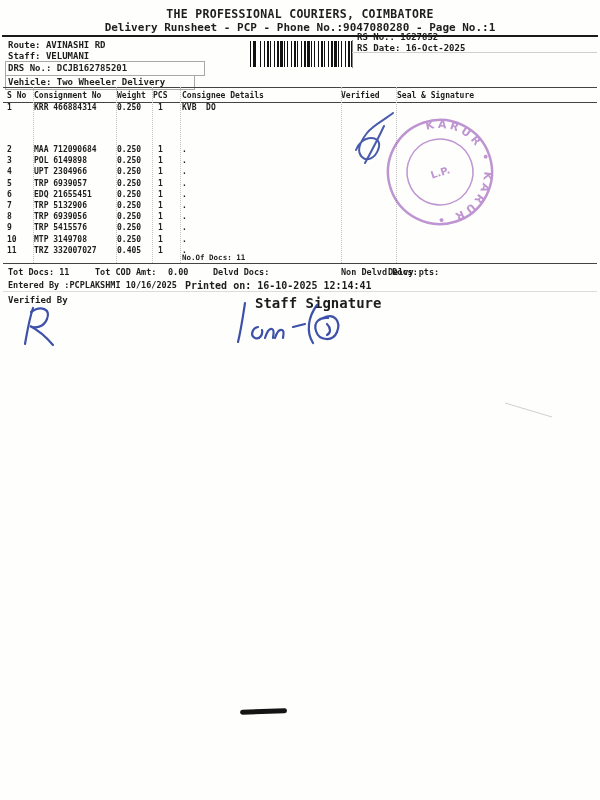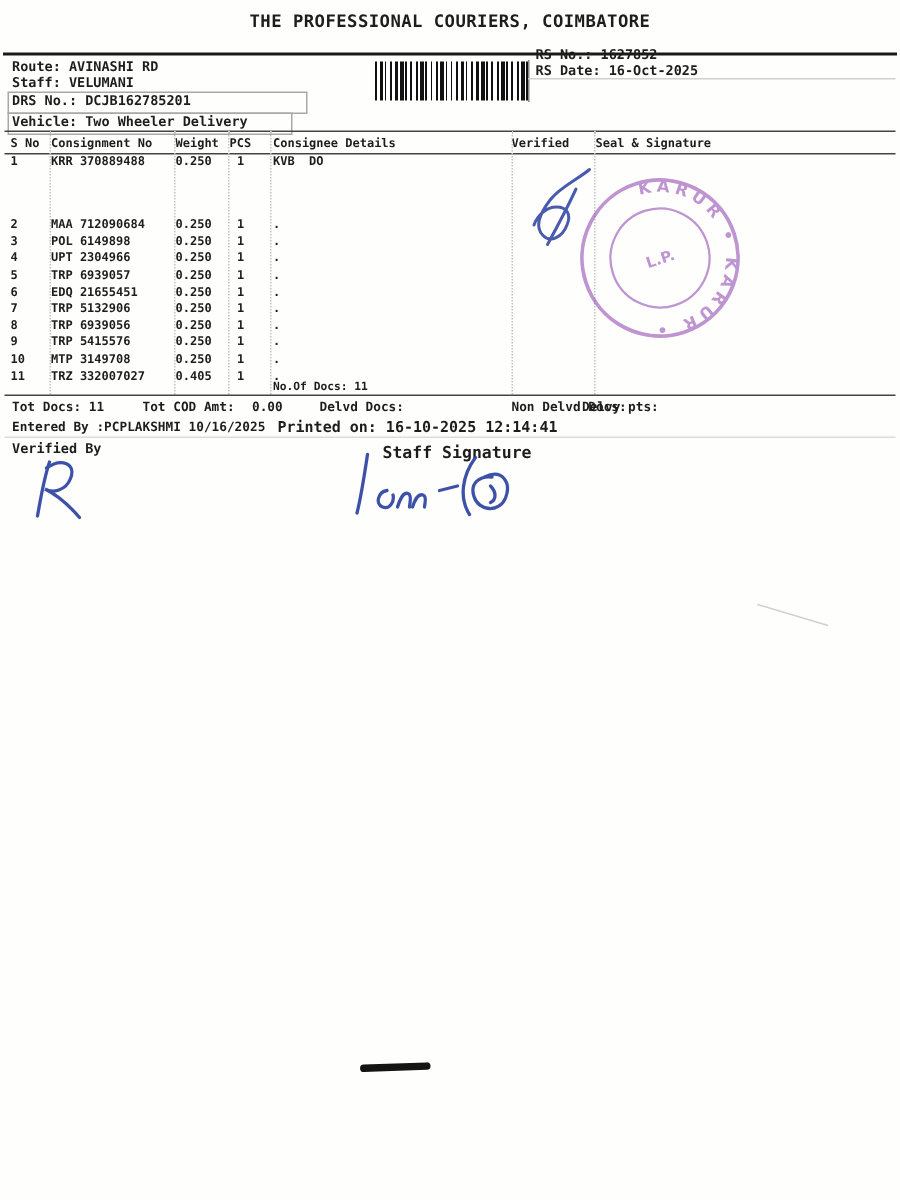--- a/index.html
+++ b/index.html
@@ -42,29 +42,30 @@
   .row span{position:absolute;top:0;white-space:pre;}
   .c-sno{left:4px;}.c-consignment{left:31px;}.c-weight{left:114px;}.c-pcs{left:155px;}.c-consignee{left:179px;}
   .no-of-docs{top:253px;left:182px;font-size:7.5px;text-align:right;}
   .table-bottom{top:263px;left:3px;width:594px;border-top:1px solid #444;}
   .summary{font-size:8.5px;top:267px;}
   .s1{left:8px;}.s2{left:95px;}.s3{left:168px;}.s4{left:213px;}.s5{left:293px;padding-left:48px;}.s6{left:388px;}
   .entered{top:280px;left:8px;font-size:8.5px;}
   .printed{top:280px;left:185px;font-size:10px;text-align:center;}
   .mid-rule{top:291px;left:3px;width:594px;border-top:1px solid #dcdcdc;}
   .verified{top:295px;left:8px;font-size:9px;}
-  .staffsig{top:295px;left:255px;font-size:11px;}
+  .staffsig{top:295px;left:255px;font-size:14px;}
   .overlay{position:absolute;top:0;left:0;pointer-events:none;}
 </style>
 </head>
 <body>
 
 <div class="page">
 
   <div class="abs title">THE PROFESSIONAL COURIERS, COIMBATORE</div>
+  <div class="abs subtitle">Delivery Runsheet - PCP - Phone No.:9047080280 - Page No.:1</div>
   <div class="abs rule-top"></div>
 
   <div class="abs info route">Route: AVINASHI RD</div>
   <div class="abs info staff">Staff: VELUMANI</div>
   <div class="abs drs-box"></div>
   <div class="abs info drs">DRS No.: DCJB162785201</div>
   <div class="abs veh-box"></div>
   <div class="abs info vehicle">Vehicle: Two Wheeler Delivery</div>
 
   <div class="abs barcode"></div>
@@ -85,21 +86,21 @@
 
   <div class="abs colsep" style="left:33px"></div>
   <div class="abs colsep" style="left:116px"></div>
   <div class="abs colsep" style="left:152px"></div>
   <div class="abs colsep" style="left:180px"></div>
   <div class="abs colsep" style="left:341px"></div>
   <div class="abs colsep" style="left:396px"></div>
 
   <div class="abs rows"><div class="row">
       <span class="c-sno">1</span>
-      <span class="c-consignment">KRR 370889488</span>
+      <span class="c-consignment">KRR 466884314</span>
       <span class="c-weight">0.250</span>
       <span class="c-pcs">1</span>
       <span class="c-consignee">KVB  DO</span>
     </div><div class="row">
       <span class="c-sno">2</span>
       <span class="c-consignment">MAA 712090684</span>
       <span class="c-weight">0.250</span>
       <span class="c-pcs">1</span>
       <span class="c-consignee">.</span>
     </div><div class="row">

